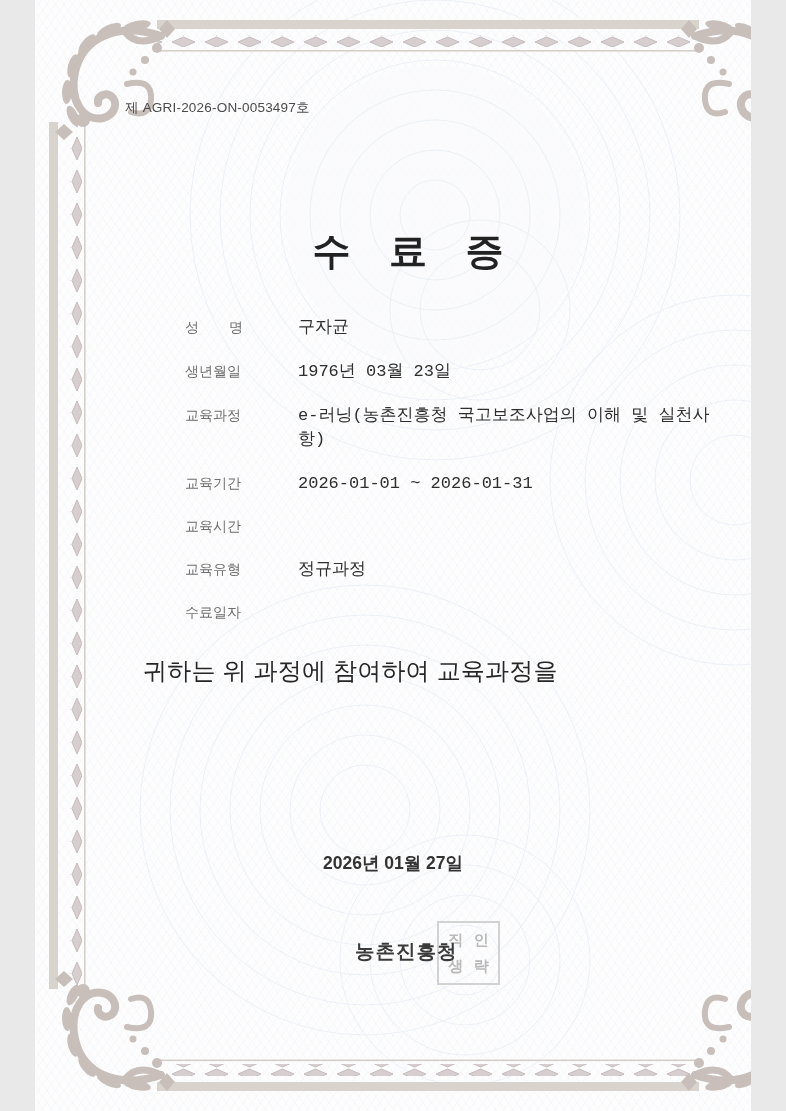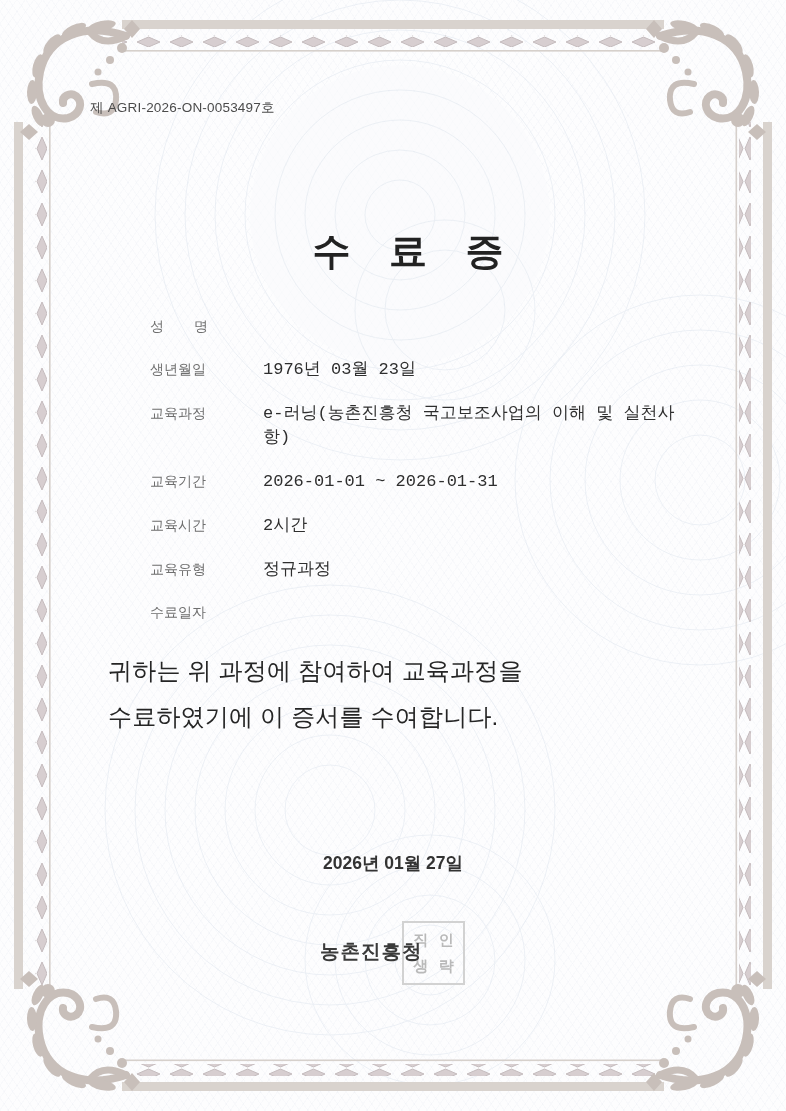--- a/index.html
+++ b/index.html
@@ -1,18 +1,18 @@
 <!DOCTYPE html>
 <html><head>
 <meta charset="utf-8">
 <style>
   html,body{margin:0;padding:0;background:#e9e9e9;}
   .page{
     position:relative;
-    width:786px;height:1111px;
+    width:716px;height:1111px;
     margin:0 auto;
     background-color:#fdfdfe;
     background-image:
       repeating-linear-gradient(55deg, rgba(120,140,180,0.035) 0 1px, transparent 1px 7px),
       repeating-linear-gradient(-55deg, rgba(120,140,180,0.035) 0 1px, transparent 1px 7px);
     overflow:hidden;
     font-family:"Liberation Sans","DejaVu Sans",sans-serif;
     color:#2e2e2e;
   }
   .bg-svg{position:absolute;left:0;top:0;z-index:0;}
@@ -153,49 +153,48 @@
 
   <div class="content">
 
     <div class="serial">제 AGRI-2026-ON-0053497호</div>
 
     <div class="title">수 료 증</div>
 
     <div class="fields">
       <div class="field-row">
         <span class="field-label">성 명</span>
+        <span class="field-value">구자균</span>
       </div>
       <div class="field-row">
         <span class="field-label">생년월일</span>
         <span class="field-value">1976년 03월 23일</span>
       </div>
       <div class="field-row">
         <span class="field-label">교육과정</span>
         <span class="field-value">e-러닝(농촌진흥청 국고보조사업의 이해 및 실천사항)</span>
       </div>
       <div class="field-row">
         <span class="field-label">교육기간</span>
         <span class="field-value">2026-01-01 ~ 2026-01-31</span>
       </div>
       <div class="field-row">
         <span class="field-label">교육시간</span>
-        <span class="field-value">2시간</span>
       </div>
       <div class="field-row">
         <span class="field-label">교육유형</span>
         <span class="field-value">정규과정</span>
       </div>
       <div class="field-row">
         <span class="field-label">수료일자</span>
       </div>
     </div>
 
     <div class="statement">
       <div>귀하는 위 과정에 참여하여 교육과정을</div>
-      <div>수료하였기에 이 증서를 수여합니다.</div>
     </div>
 
     <div class="issue-date">2026년 01월 27일</div>
 
     <div class="issuer">농촌진흥청</div>
 
     <div class="stamp-box">
       <span class="stamp-char">직</span>
       <span class="stamp-char">인</span>
       <span class="stamp-char">생</span>

